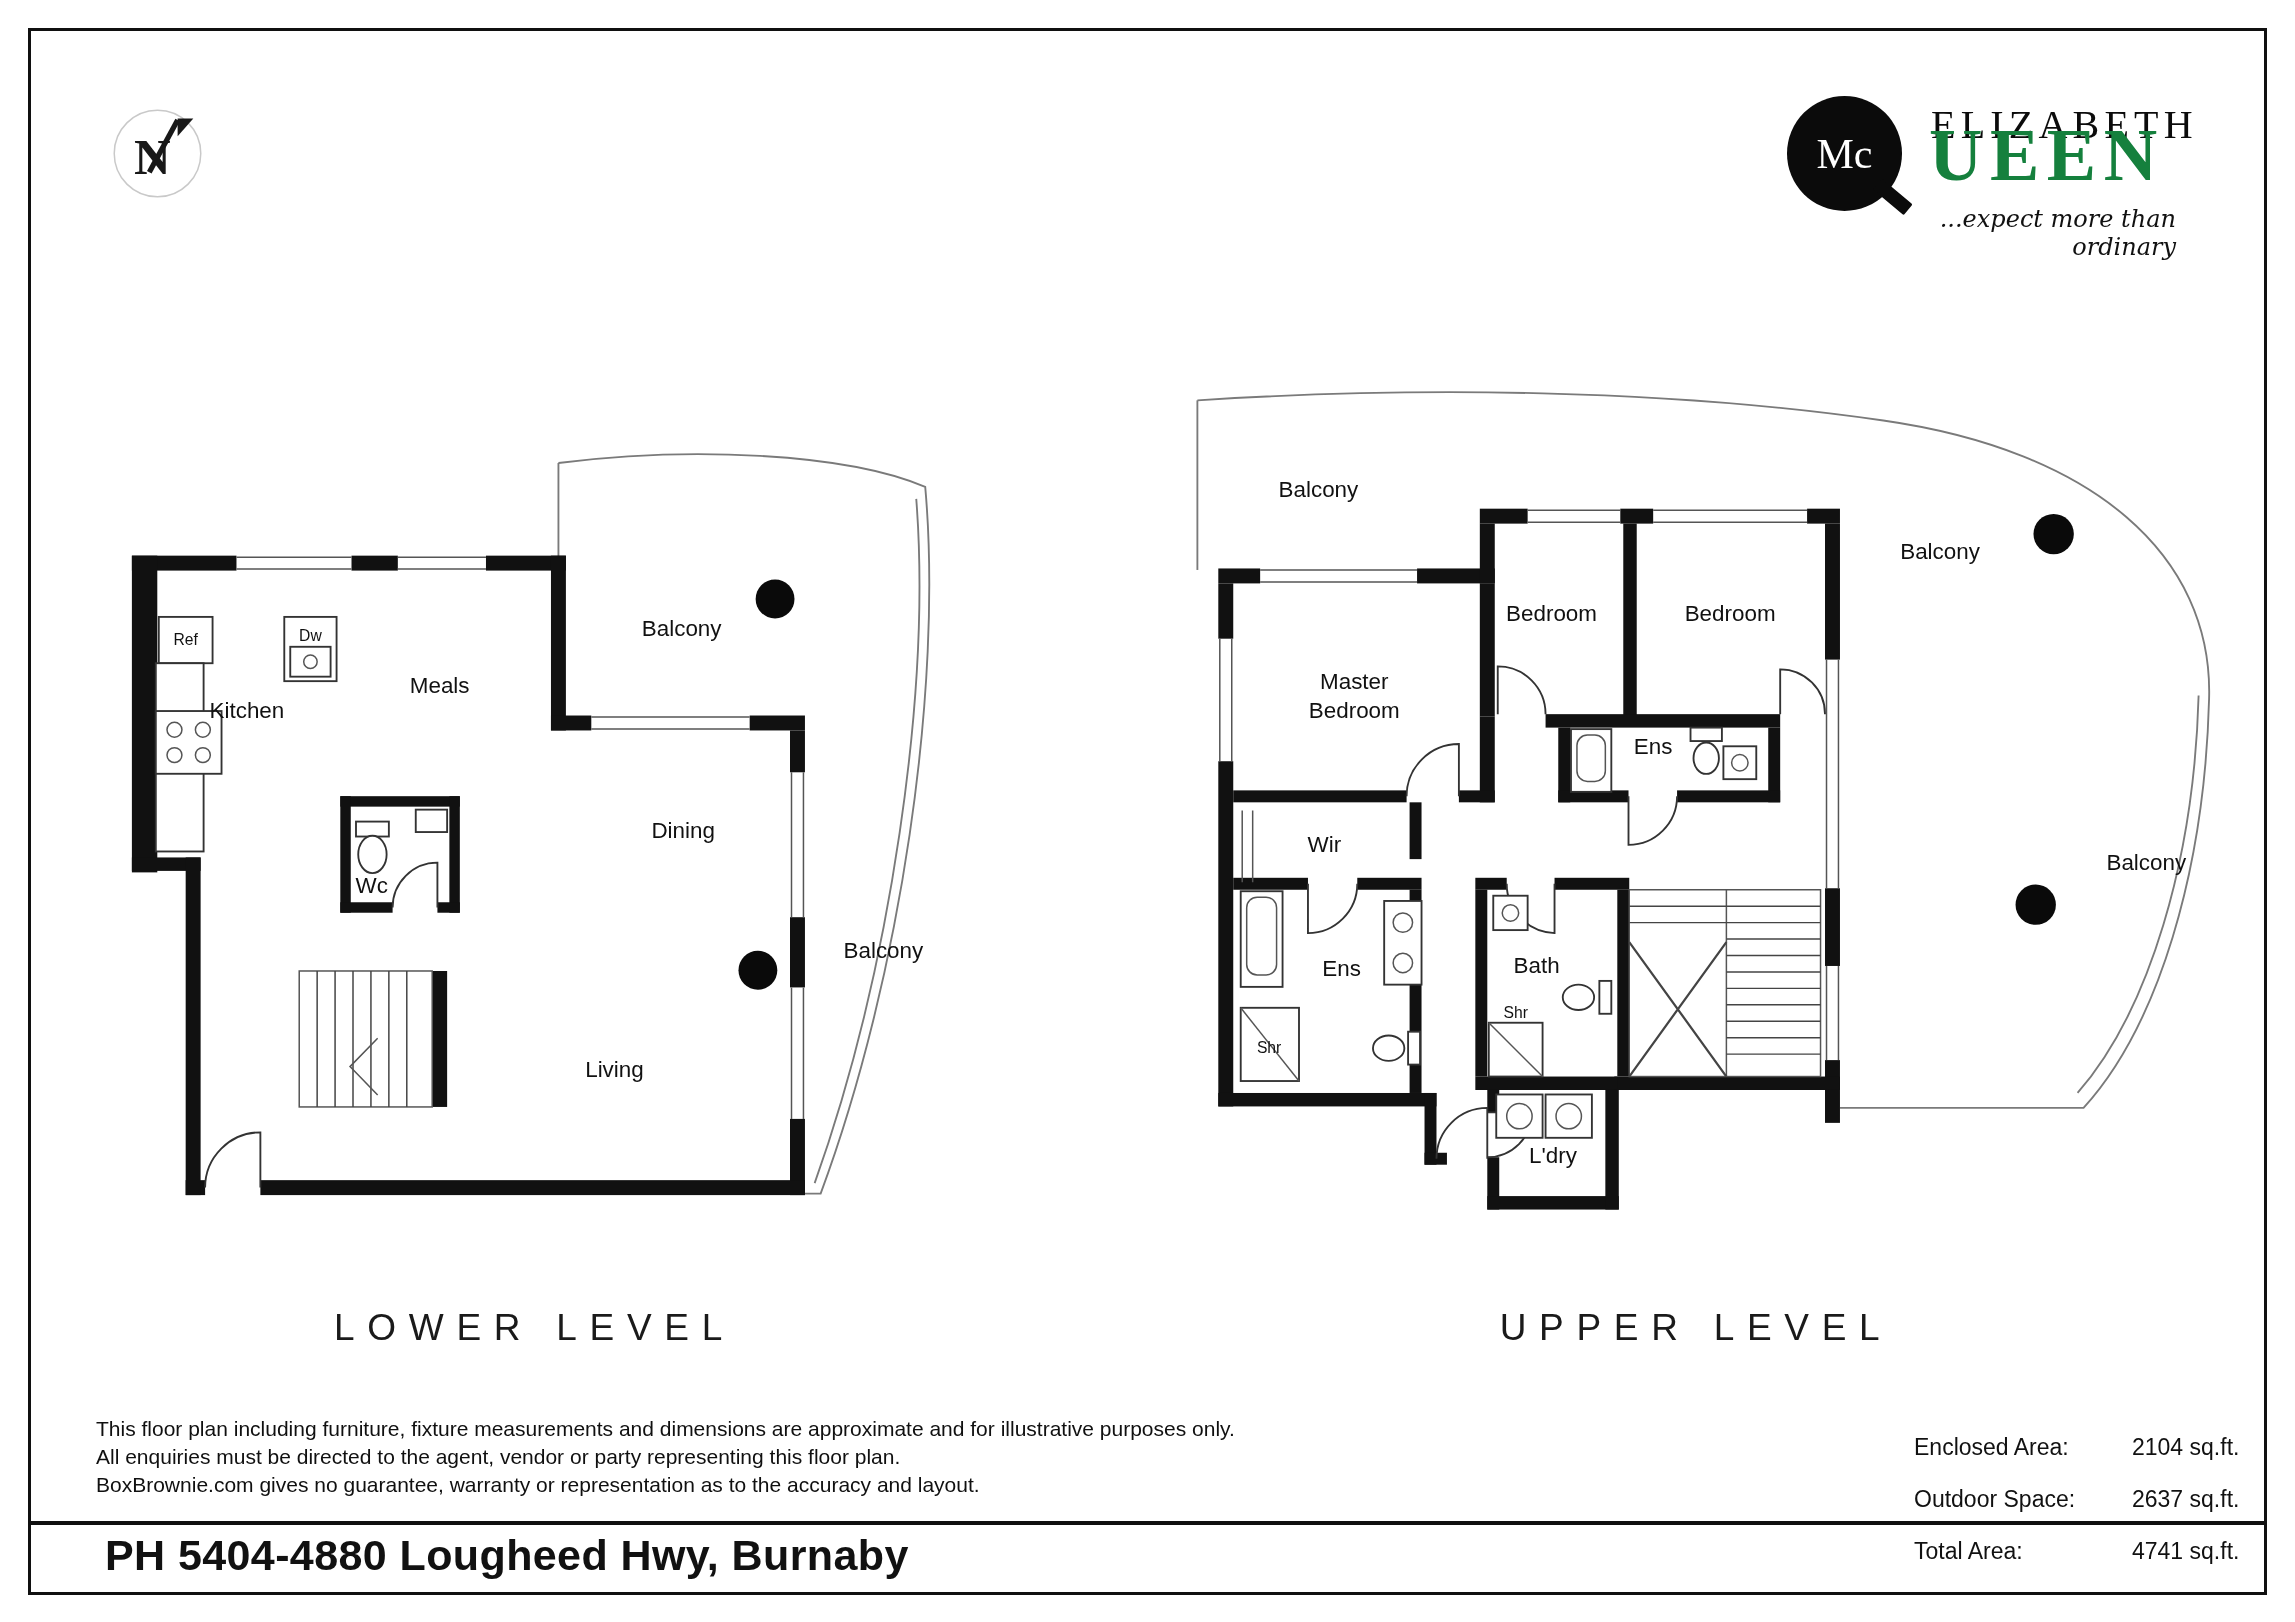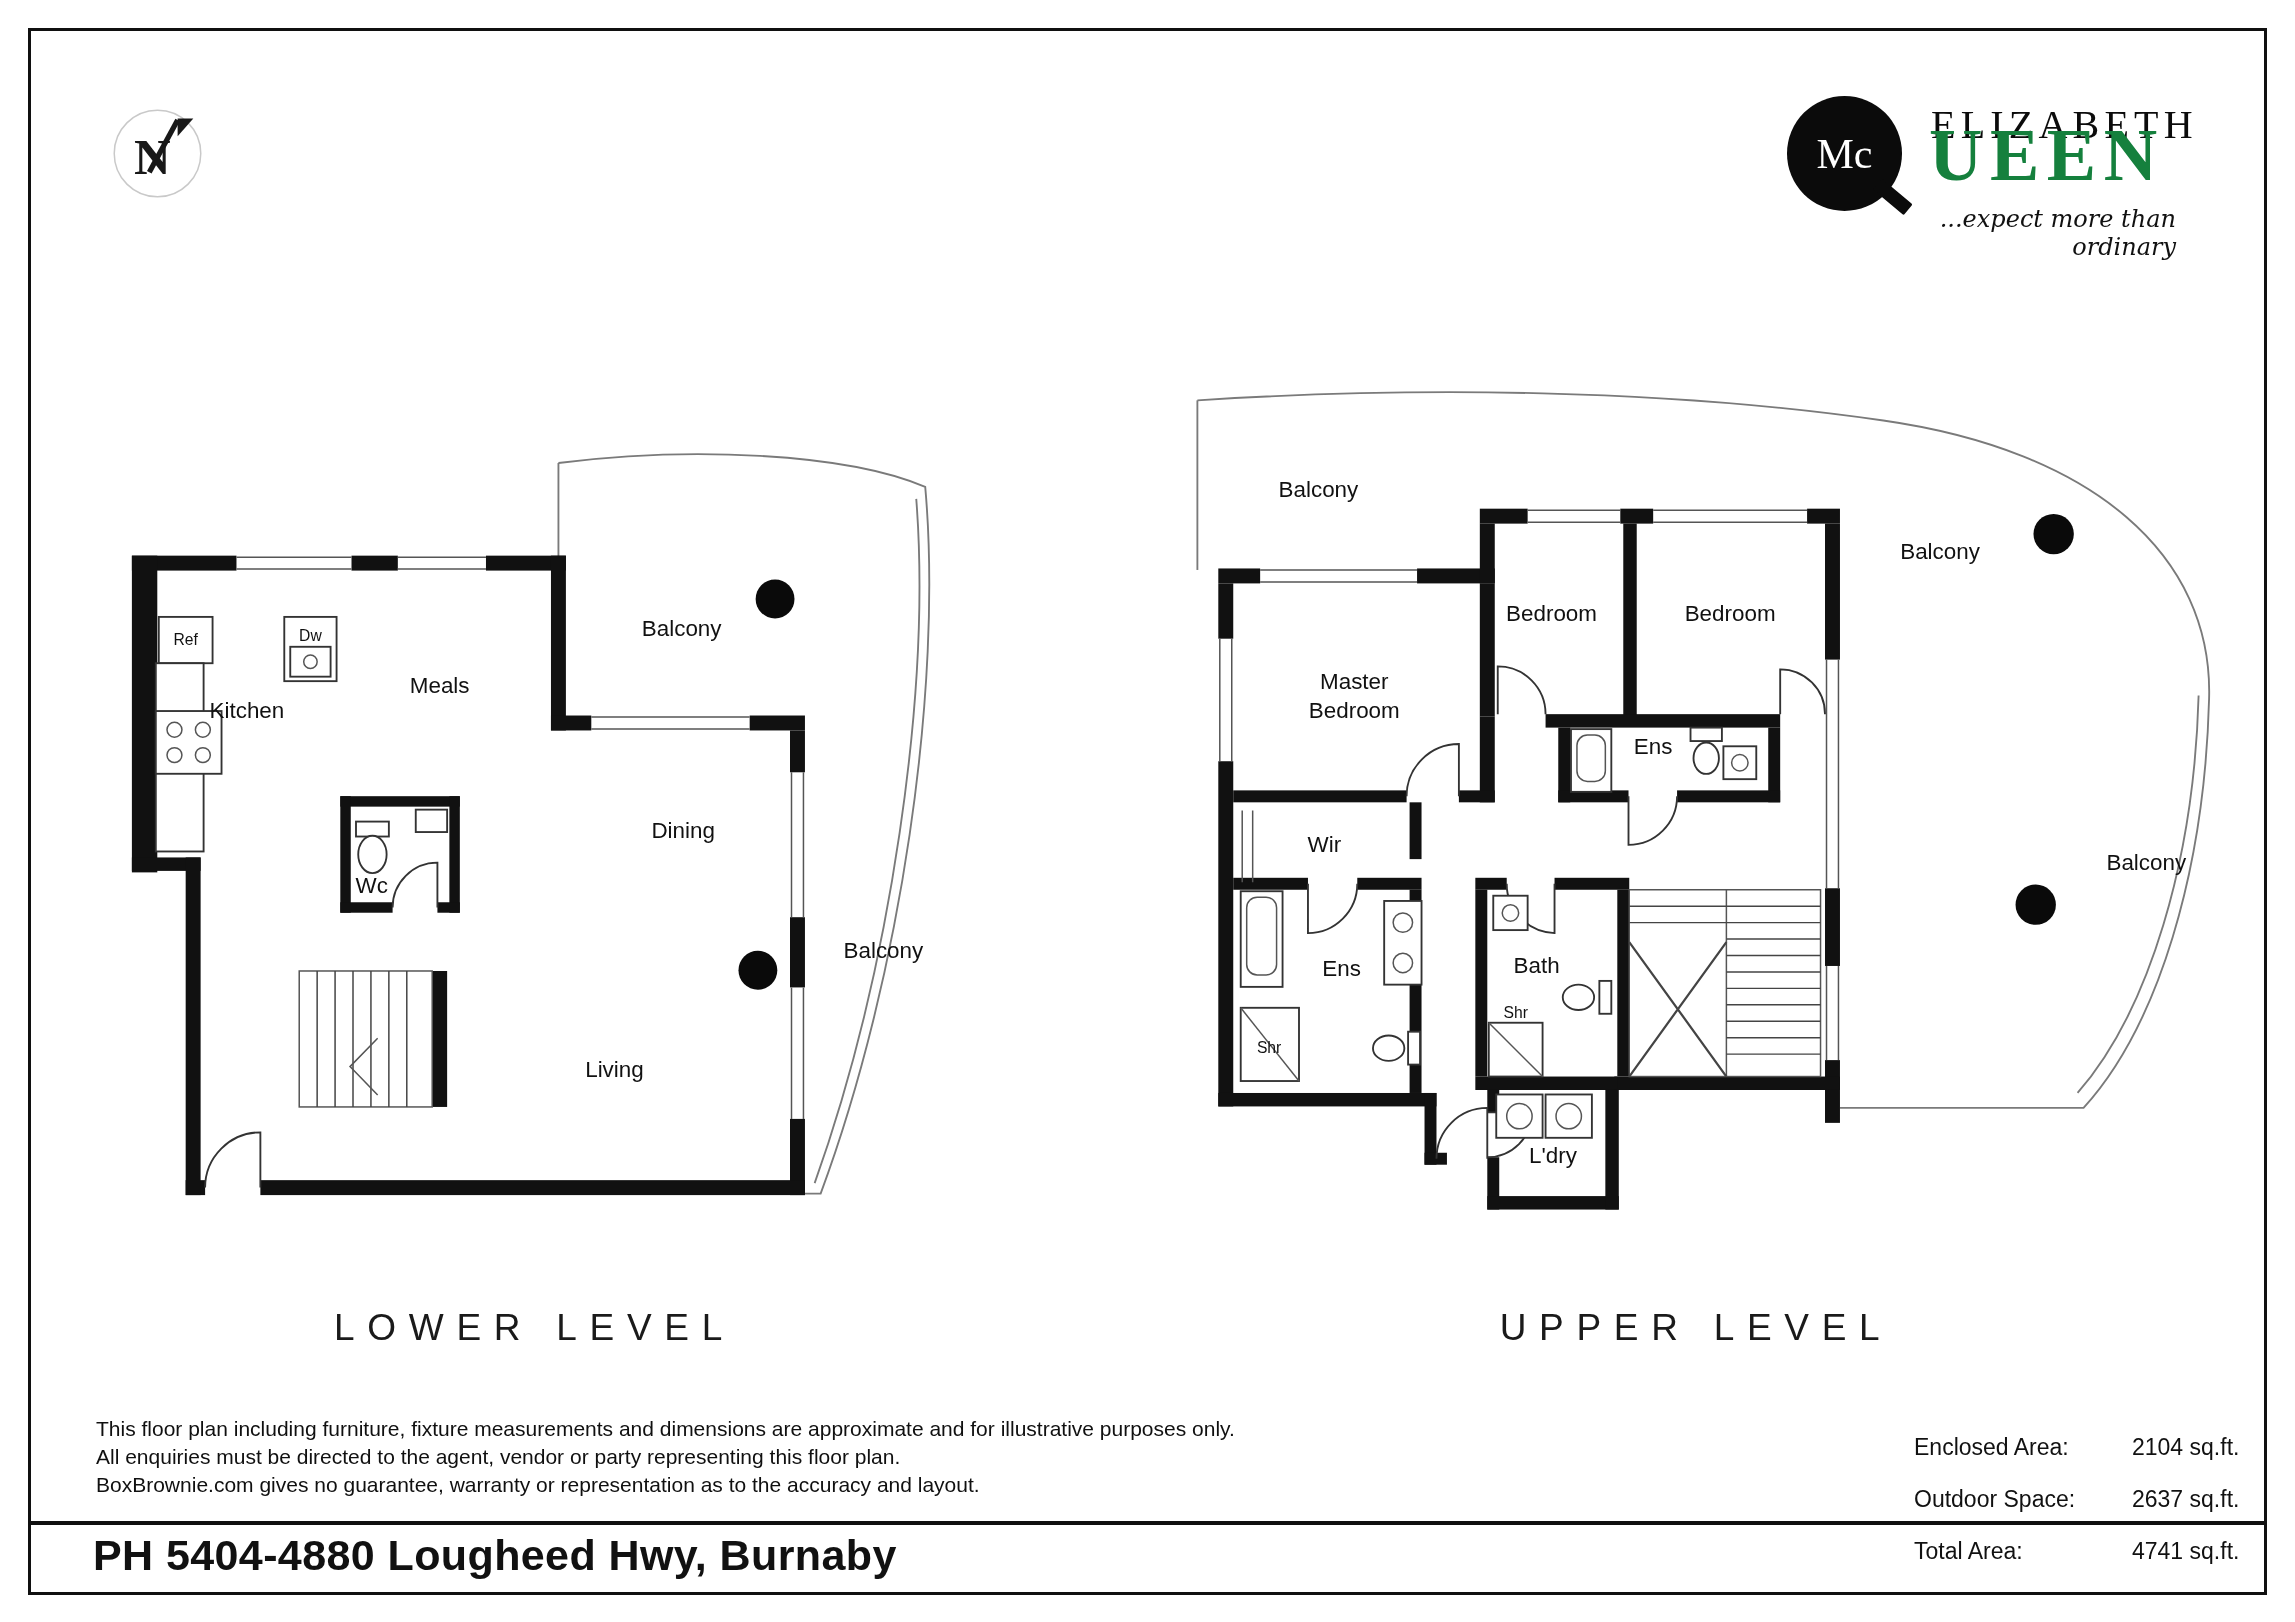--- a/index.html
+++ b/index.html
@@ -3,21 +3,21 @@
 <meta charset="utf-8">
 <style>
   html,body { margin:0; padding:0; background:#fff; }
   .page {
     position:relative; width:2295px; height:1623px; background:#fff;
     font-family:"Liberation Sans", sans-serif; color:#111; overflow:hidden;
   }
   .frame { position:absolute; left:28px; top:28px; width:2239px; height:1567px;
     border:3.7px solid #101010; box-sizing:border-box; }
   .divider { position:absolute; left:28px; top:1521px; width:2239px; height:3.7px; background:#101010; }
-  .address { position:absolute; left:93px; top:1525px; height:60px; display:flex; align-items:center;
+  .address { position:absolute; left:105px; top:1525px; height:60px; display:flex; align-items:center;
     font-size:43px; font-weight:700; letter-spacing:0.4px; }
 
   
   .compass { position:absolute; left:109px; top:105px; }
 
   
   .logo-circle { position:absolute; left:1787px; top:96px; width:115px; height:115px; border-radius:50%;
     background:#0b0b0b; display:flex; align-items:center; justify-content:center; }
   .logo-mc { color:#fff; font-family:"Liberation Serif", serif; font-size:42px; }
   .logo-tail { position:absolute; left:1873px; top:190px; width:40px; height:13.5px; background:#0b0b0b;

